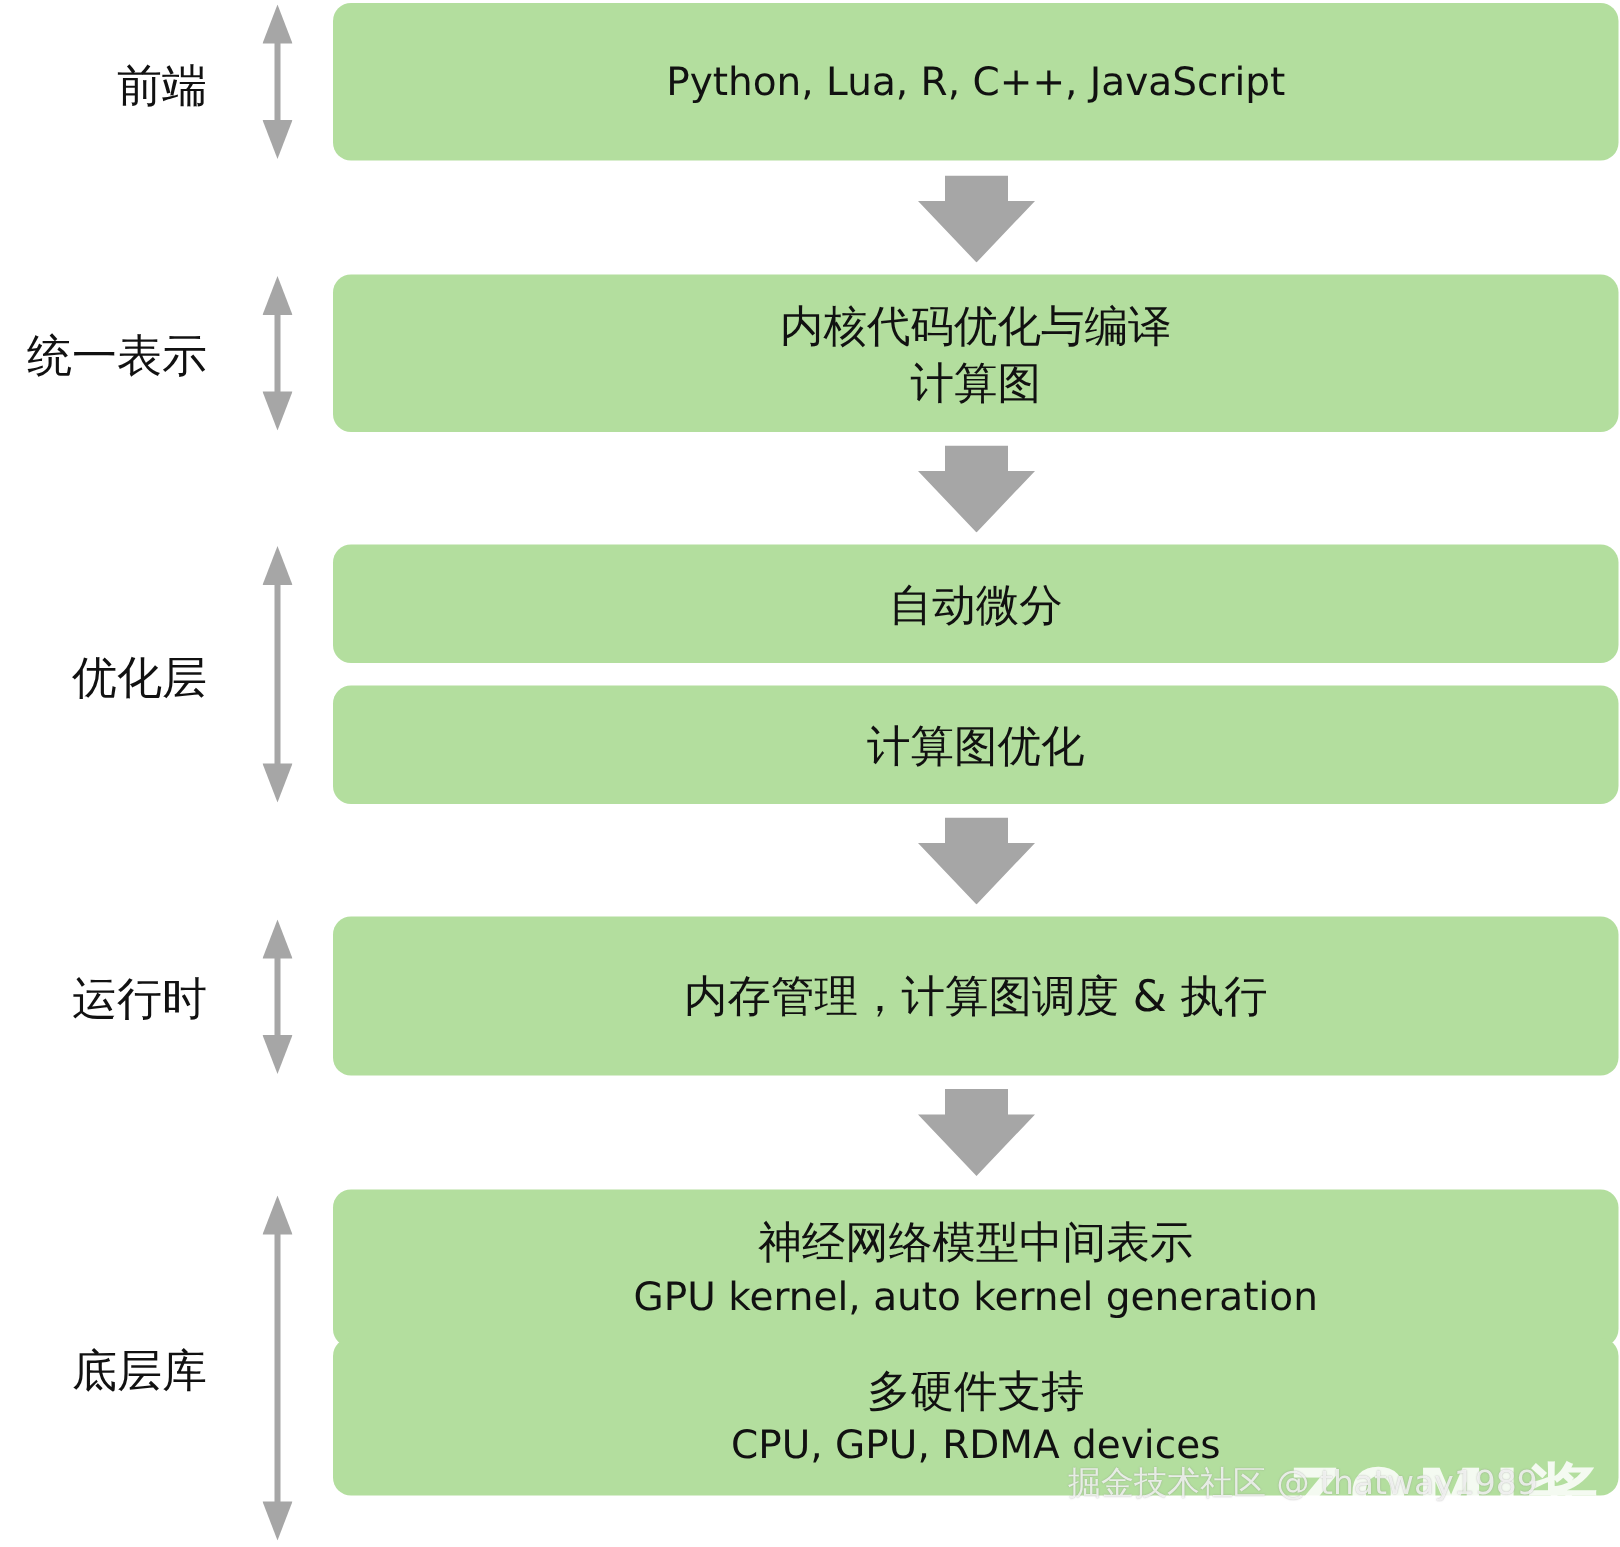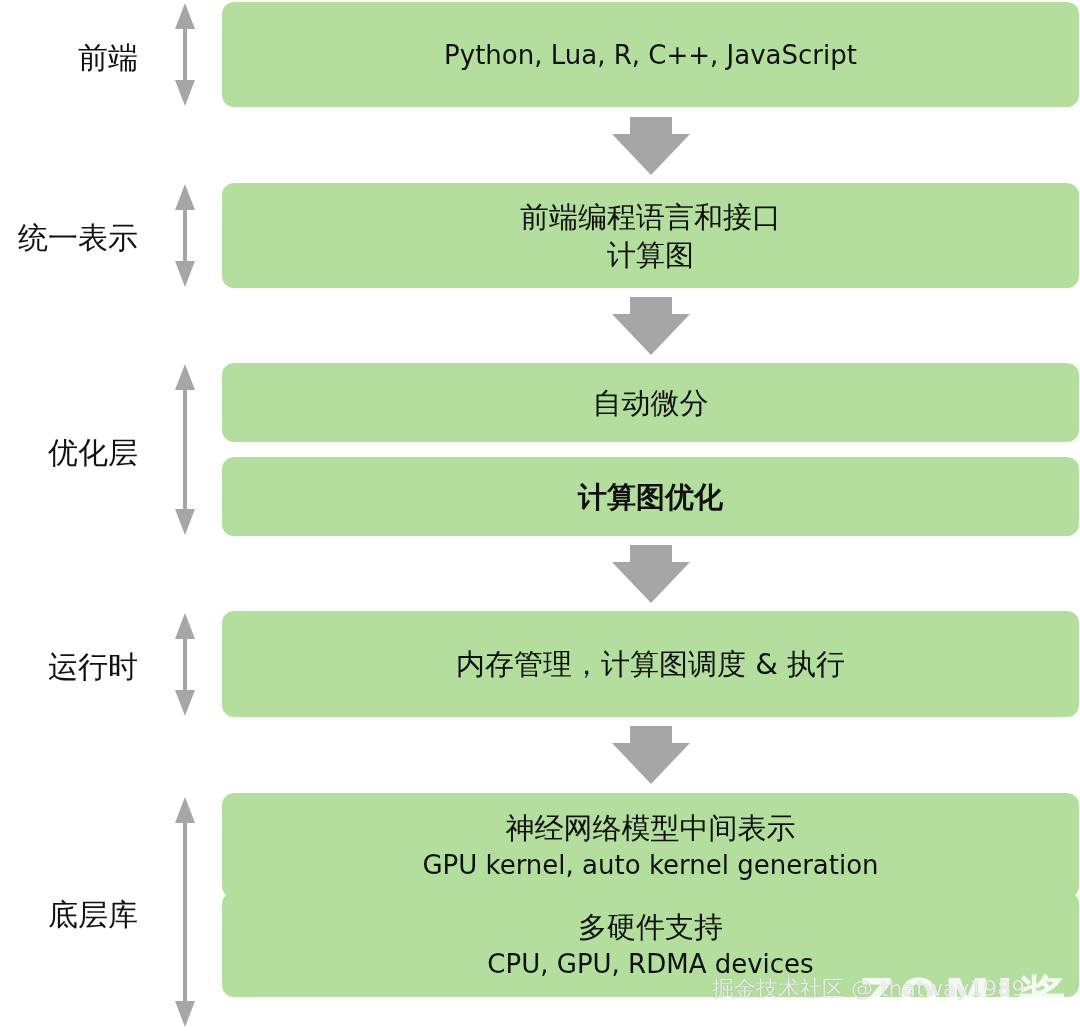--- a/index.html
+++ b/index.html
@@ -71,29 +71,29 @@
         <polygon points="10,230 20,204 0,204"></polygon>
       </g>
     </svg>
 </div>
 
 <div class="box" style="top:2px;height:105px;">
   <div class="t2">Python, Lua, R, C++, JavaScript</div>
 </div>
 
 <div class="box" style="top:183px;height:105px;">
-  <div class="t1">前端编程语言和接口</div>
+  <div class="t1">内核代码优化与编译</div>
   <div class="t1">计算图</div>
 </div>
 
 <div class="box" style="top:363px;height:79px;">
   <div class="t1">自动微分</div>
 </div>
 
-<div class="box" style="top:457px;height:79px;font-weight:bold;">
+<div class="box" style="top:457px;height:79px;">
   <div class="t1">计算图优化</div>
 </div>
 
 <div class="box" style="top:611px;height:106px;">
   <div class="t1">内存管理，计算图调度 &amp; 执行</div>
 </div>
 
 <div class="box" style="top:793px;height:105px;">
   <div class="t1">神经网络模型中间表示</div>
   <div class="t2">GPU kernel, auto kernel generation</div>

